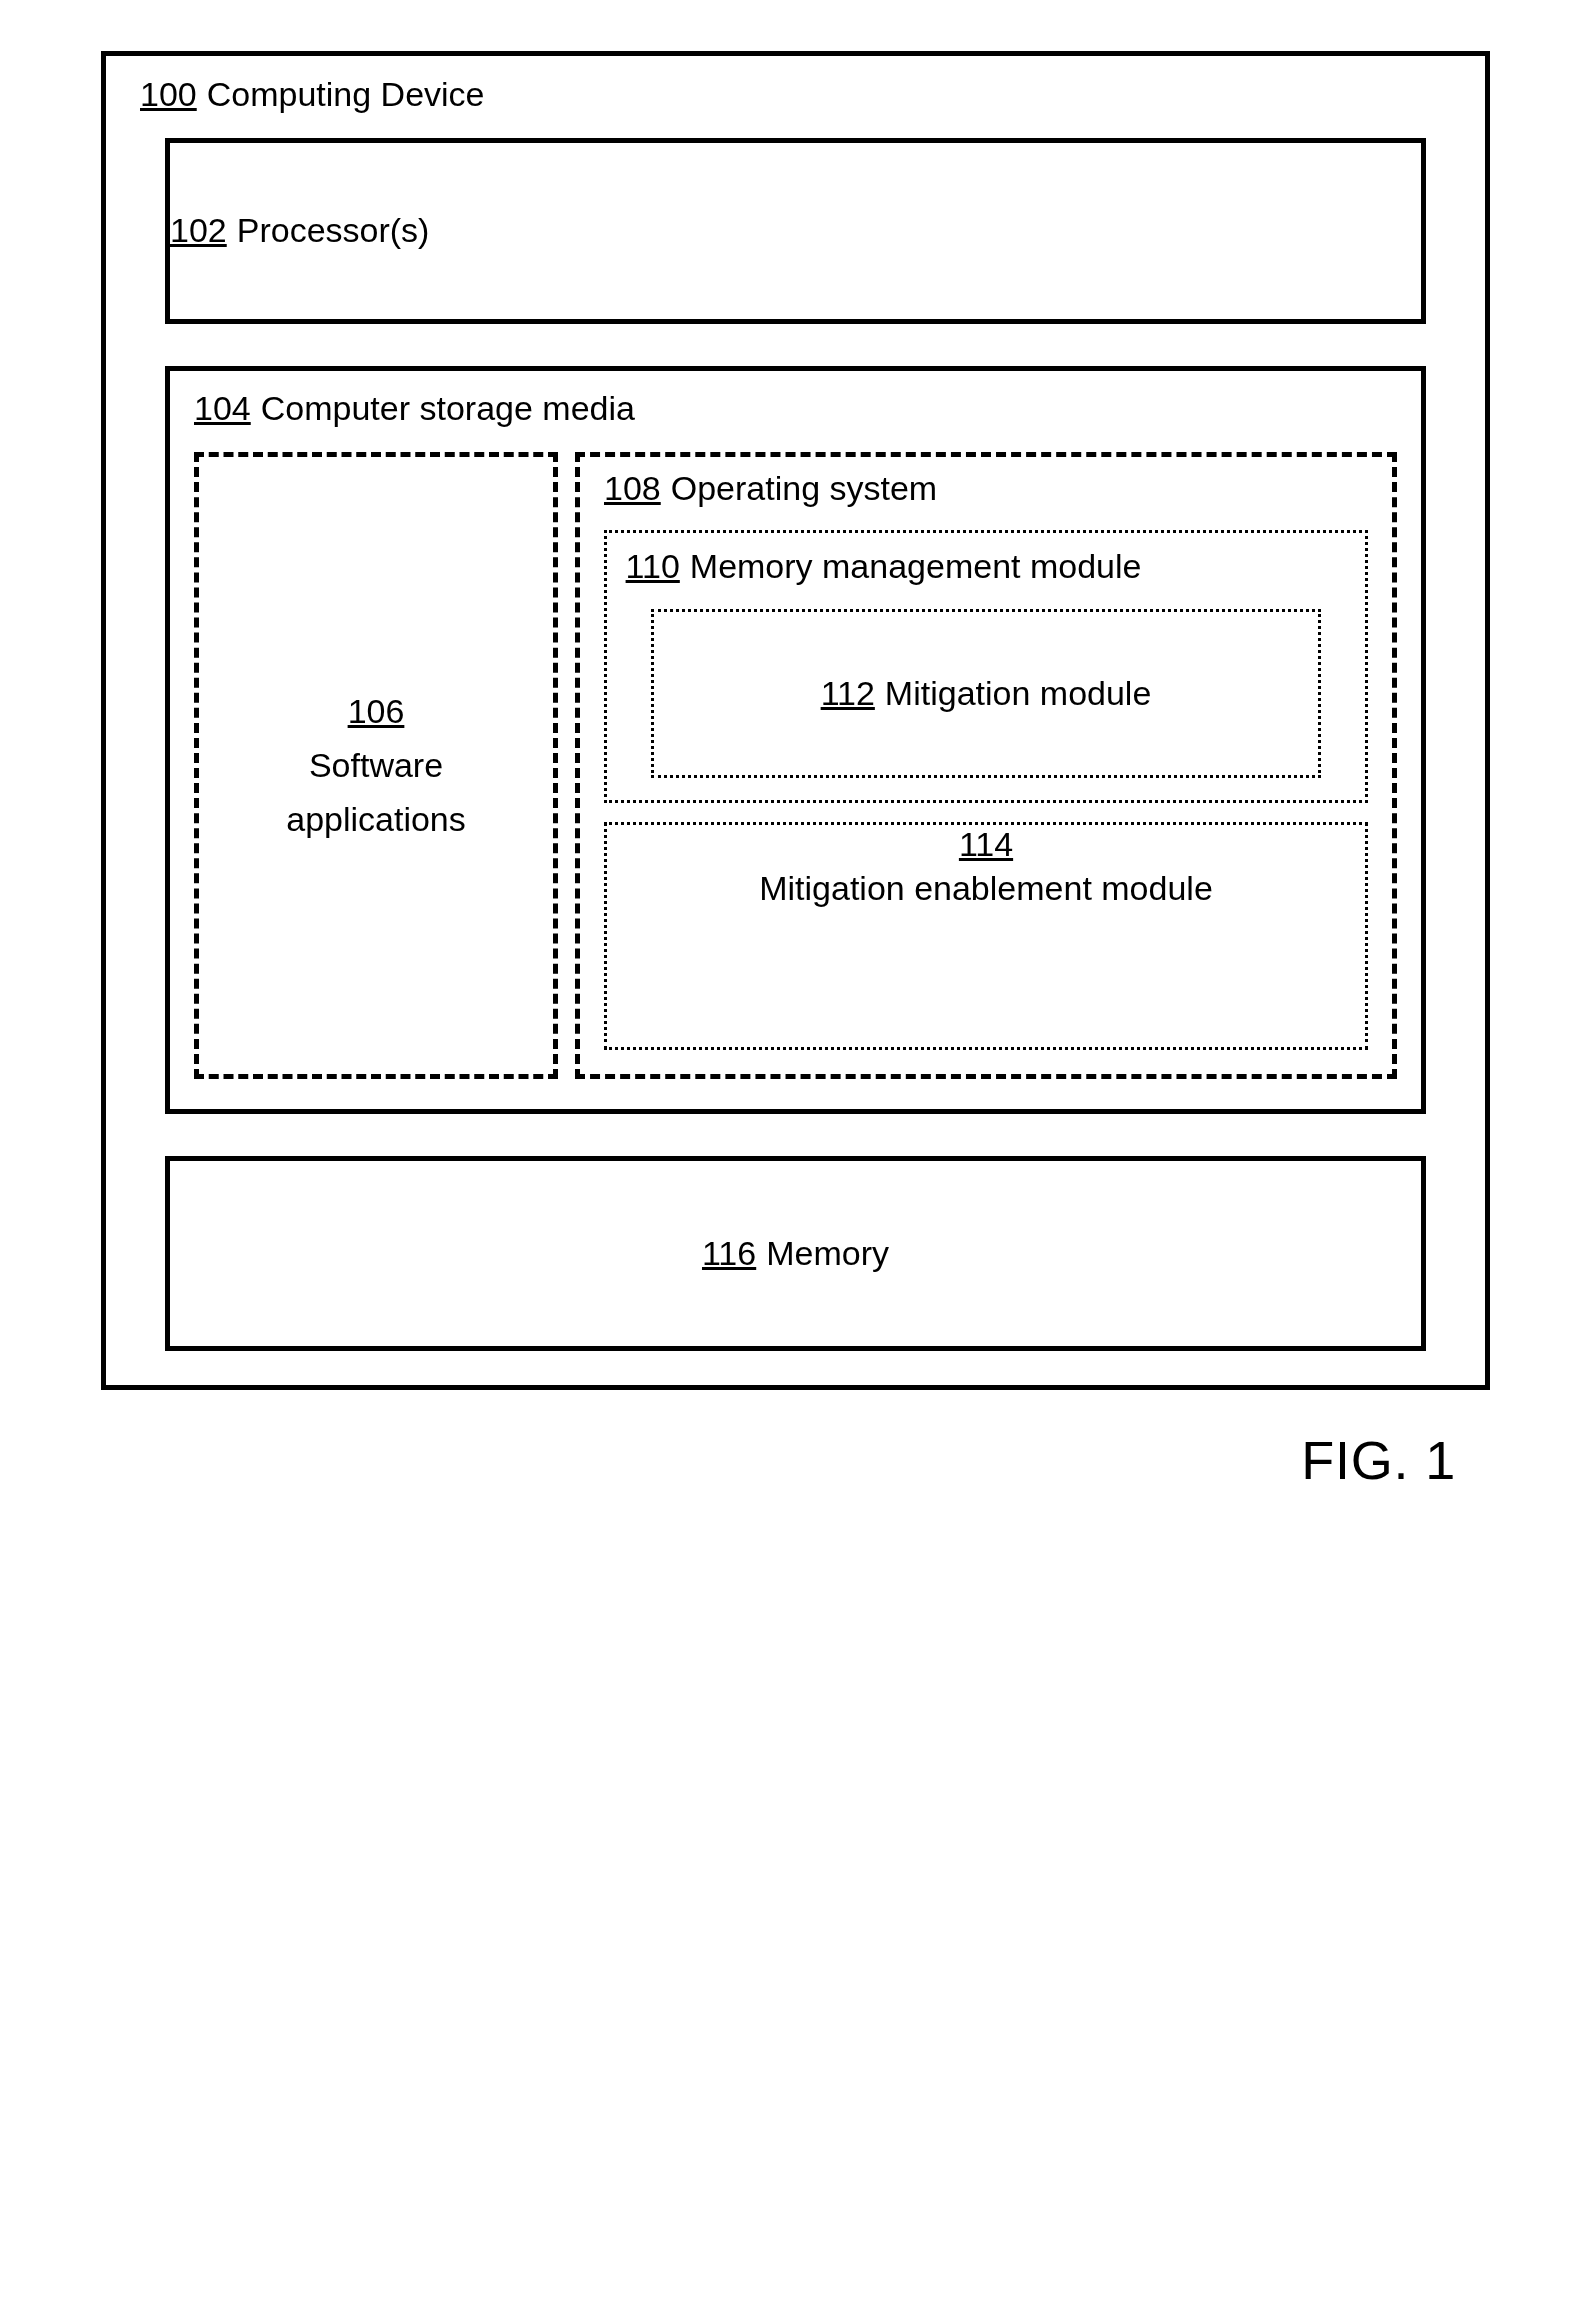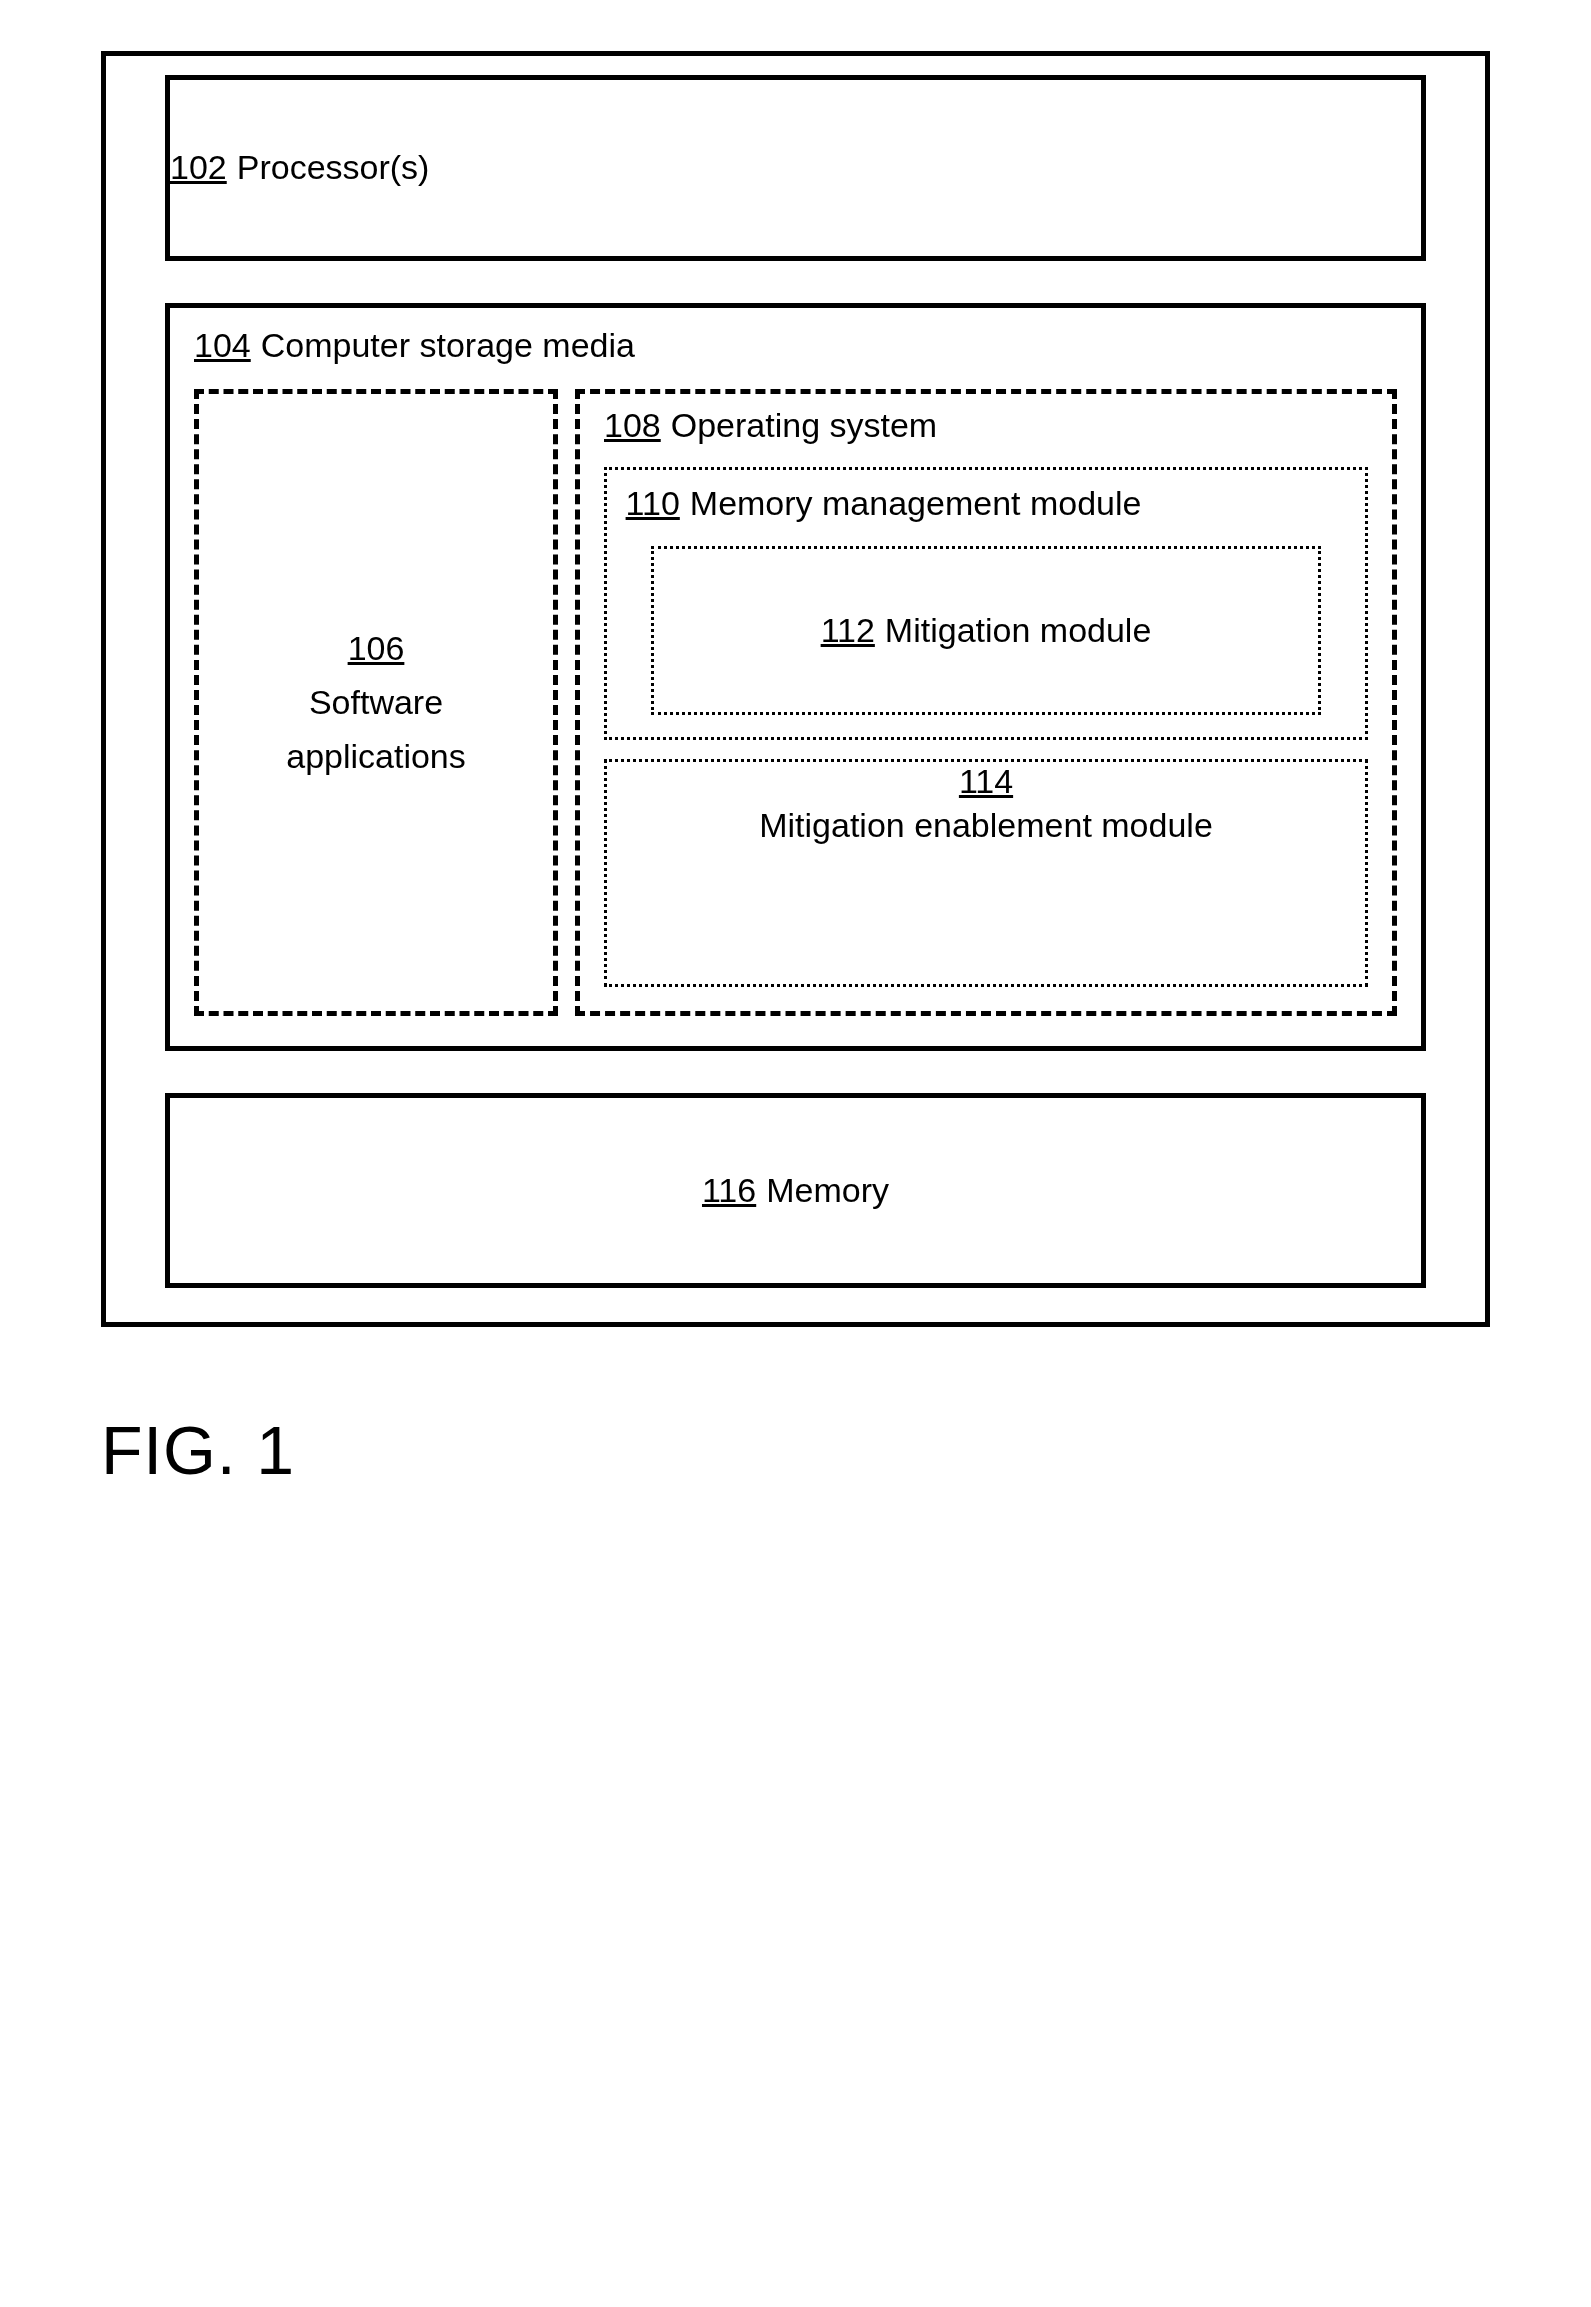--- a/index.html
+++ b/index.html
@@ -87,33 +87,38 @@
     .mem-box {
       border: 5px solid #000;
       margin: 0 25px 0 25px;
       height: 195px;
       display: flex;
       align-items: center;
       justify-content: center;
       gap: 10px;
     }
     .fig-caption {
-      font-size: 68px;
+      text-align: right;
+      font-size: 54px;
       font-weight: 400;
       font-family: Arial, Helvetica, sans-serif;
-      margin-top: 84px;
+      margin-top: 39px;
       padding-right: 34px;
       letter-spacing: 0.8px;
     }
     .fig-caption span:first-child { font-weight: 400; }
   </style>
 </head>
 <body>
 
 <div class="outer">
+  <div class="row-label">
+    <span class="ref">100</span>
+    <span class="label">Computing Device</span>
+  </div>
 
   <div class="proc-box">
     <span class="ref">102</span>
     <span style="width:10px"></span>
     <span class="label">Processor(s)</span>
   </div>
 
   <div class="storage-box">
     <div class="row-label">
       <span class="ref">104</span>

